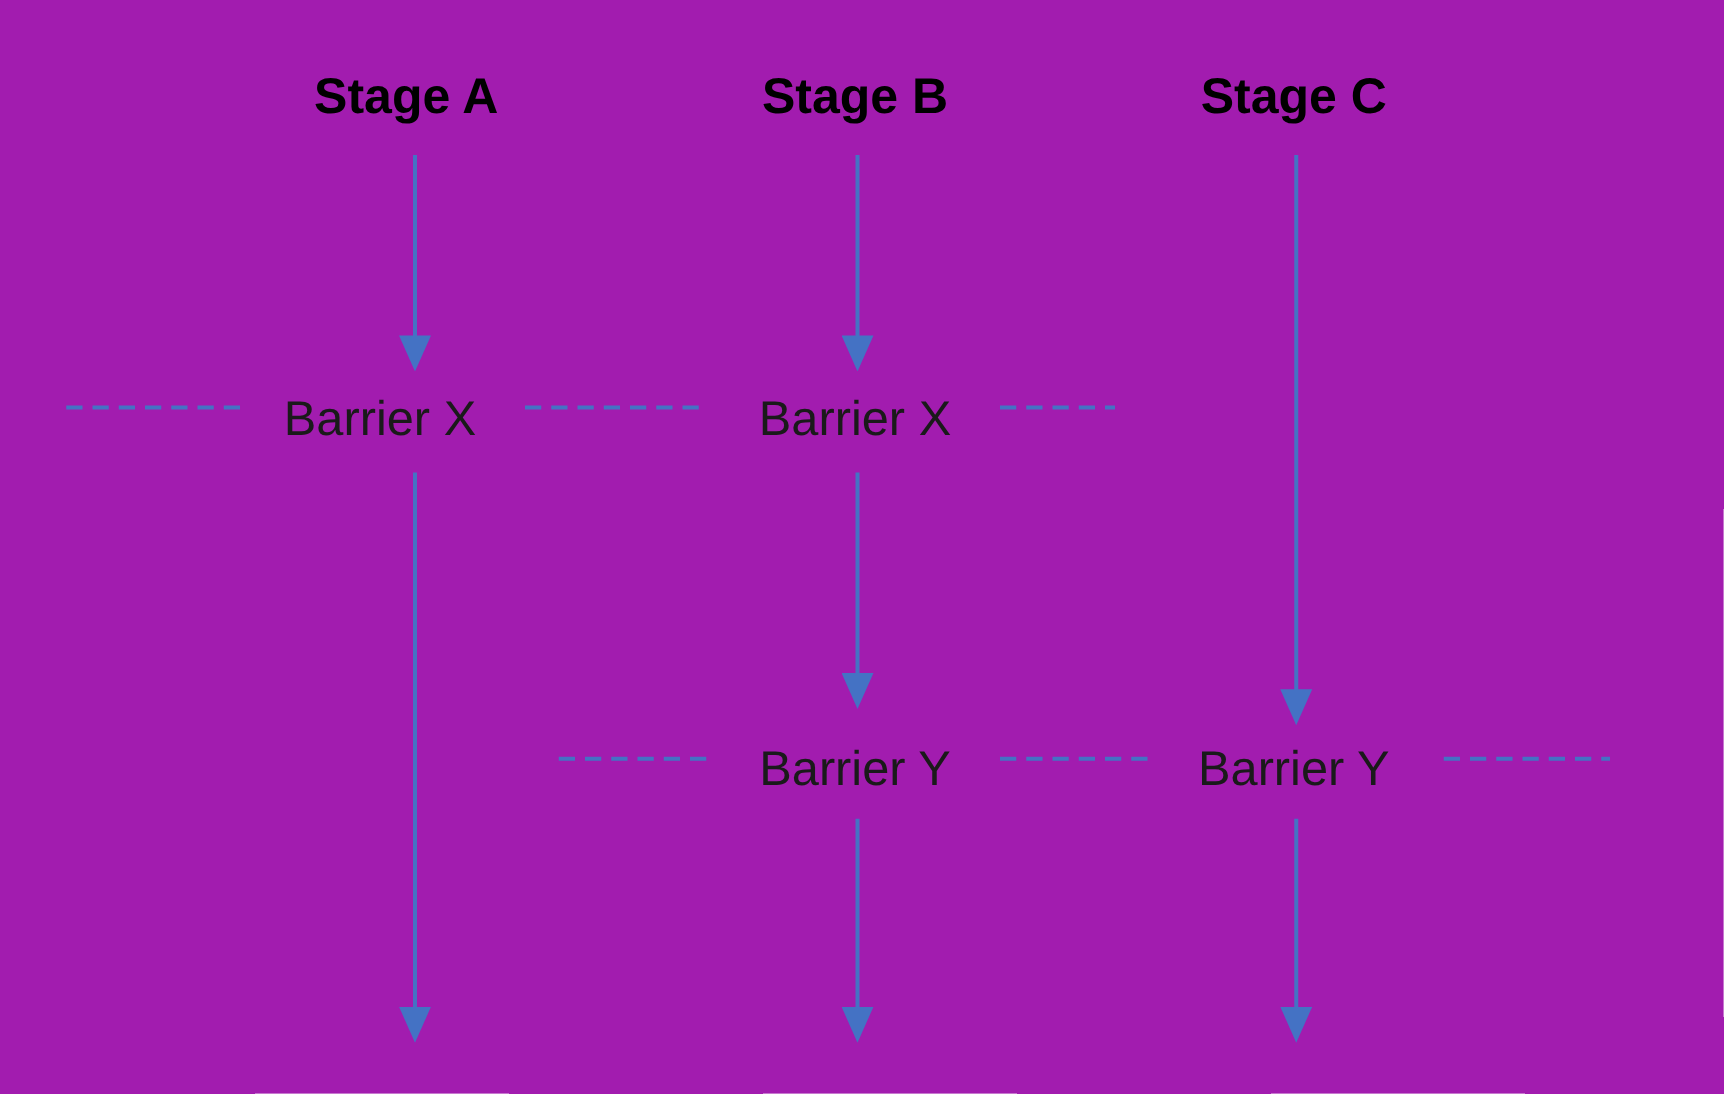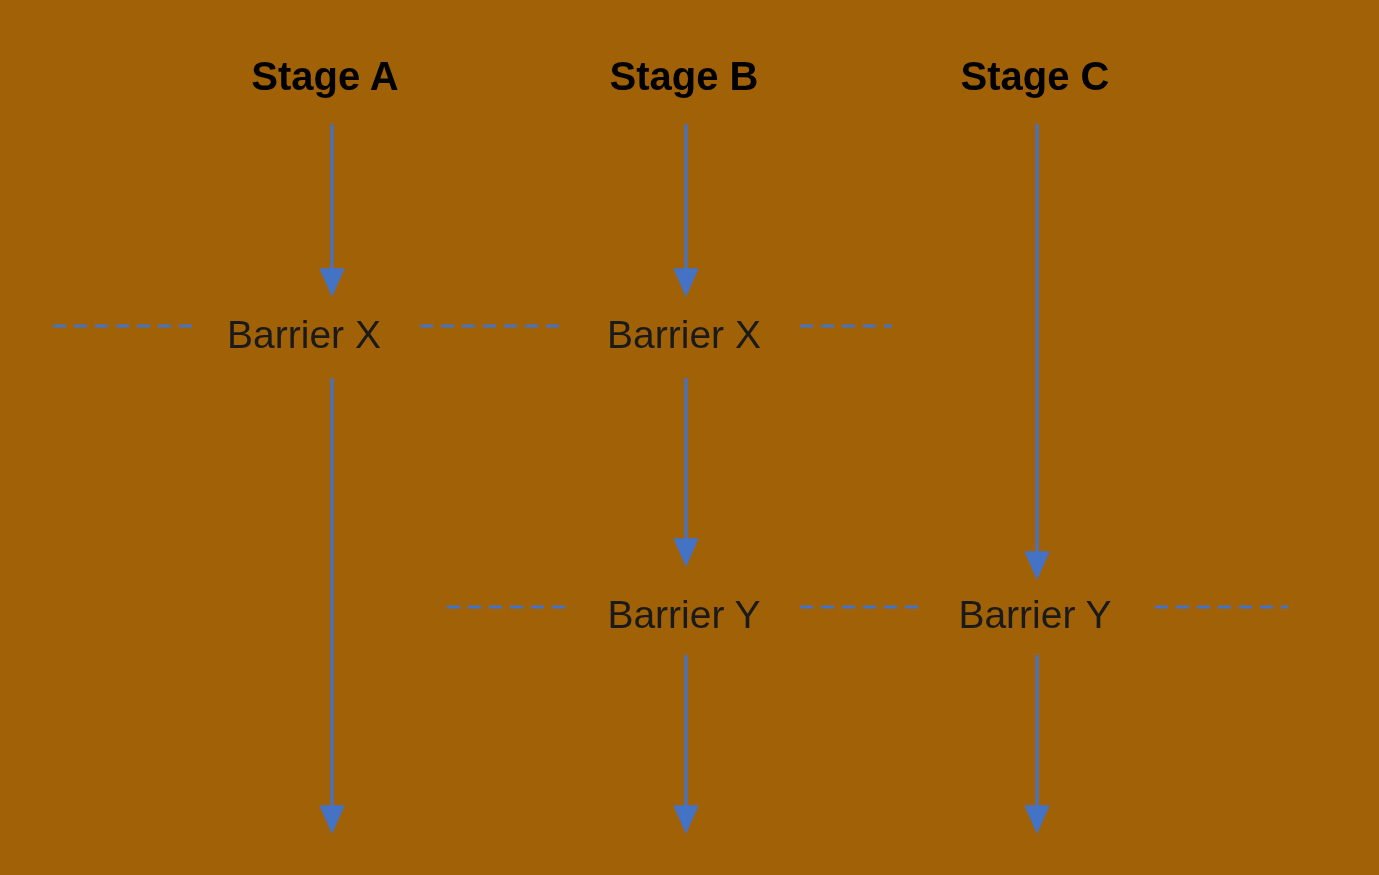--- a/index.html
+++ b/index.html
@@ -11,21 +11,21 @@
   body {
     width: 1379px;
     height: 875px;
     font-family: "Liberation Sans", sans-serif;
     overflow: hidden;
   }
   #diagram-root {
     position: relative;
     width: 1379px;
     height: 875px;
-    background: #a16207;
+    background: #a21caf;
   }
   svg#diagram-svg {
     position: absolute;
     top: 0;
     left: 0;
     width: 1379px;
     height: 875px;
     display: block;
   }
   .stage-label {

